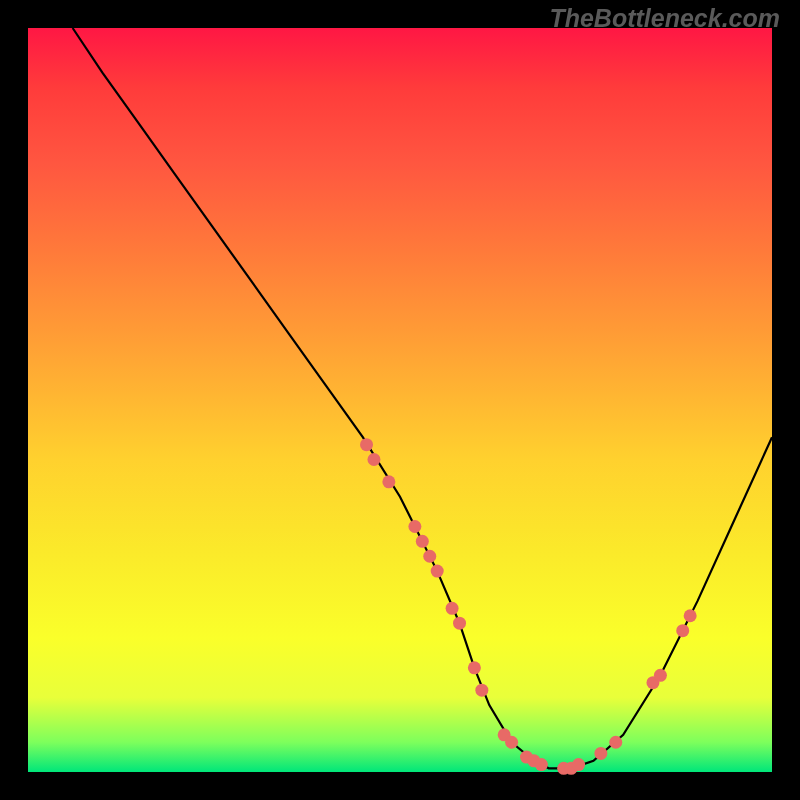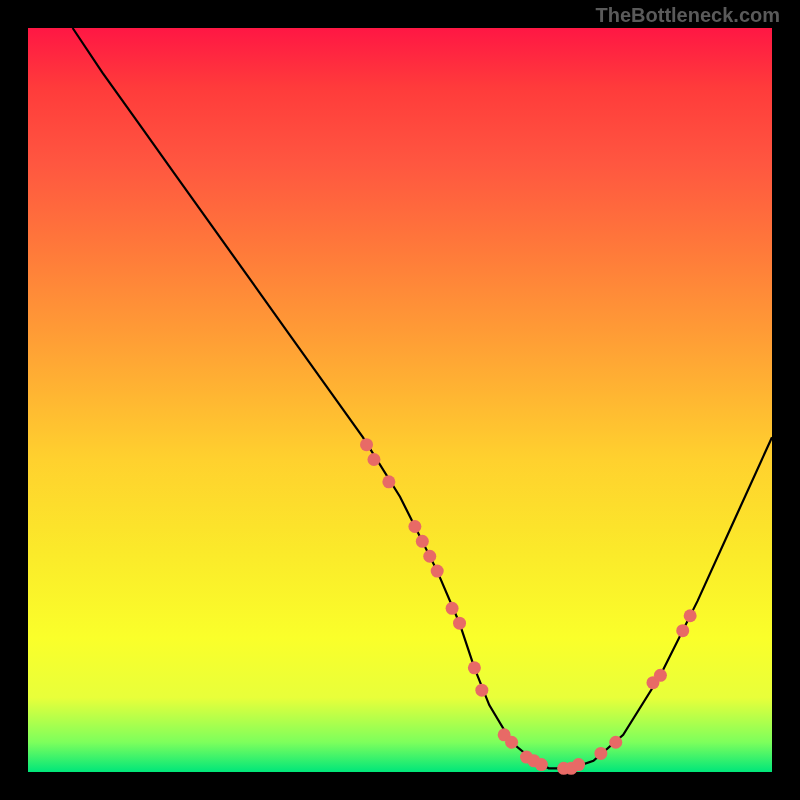--- a/index.html
+++ b/index.html
@@ -8,23 +8,24 @@
     height: 800px;
     background: #000;
     position: relative;
     font-family: Arial, sans-serif;
   }
   .watermark {
     position: absolute;
     top: 4px;
     right: 20px;
     color: #5a5a5a;
-    font-size: 20px;
+    font-size: 25px;
     font-weight: bold;
     z-index: 10;
+    font-style: italic;
   }
   .plot-area {
     position: absolute;
     left: 28px;
     top: 28px;
     width: 744px;
     height: 744px;
     background: linear-gradient(to bottom,
       #ff1744 0%,
       #ff3b3b 8%,

